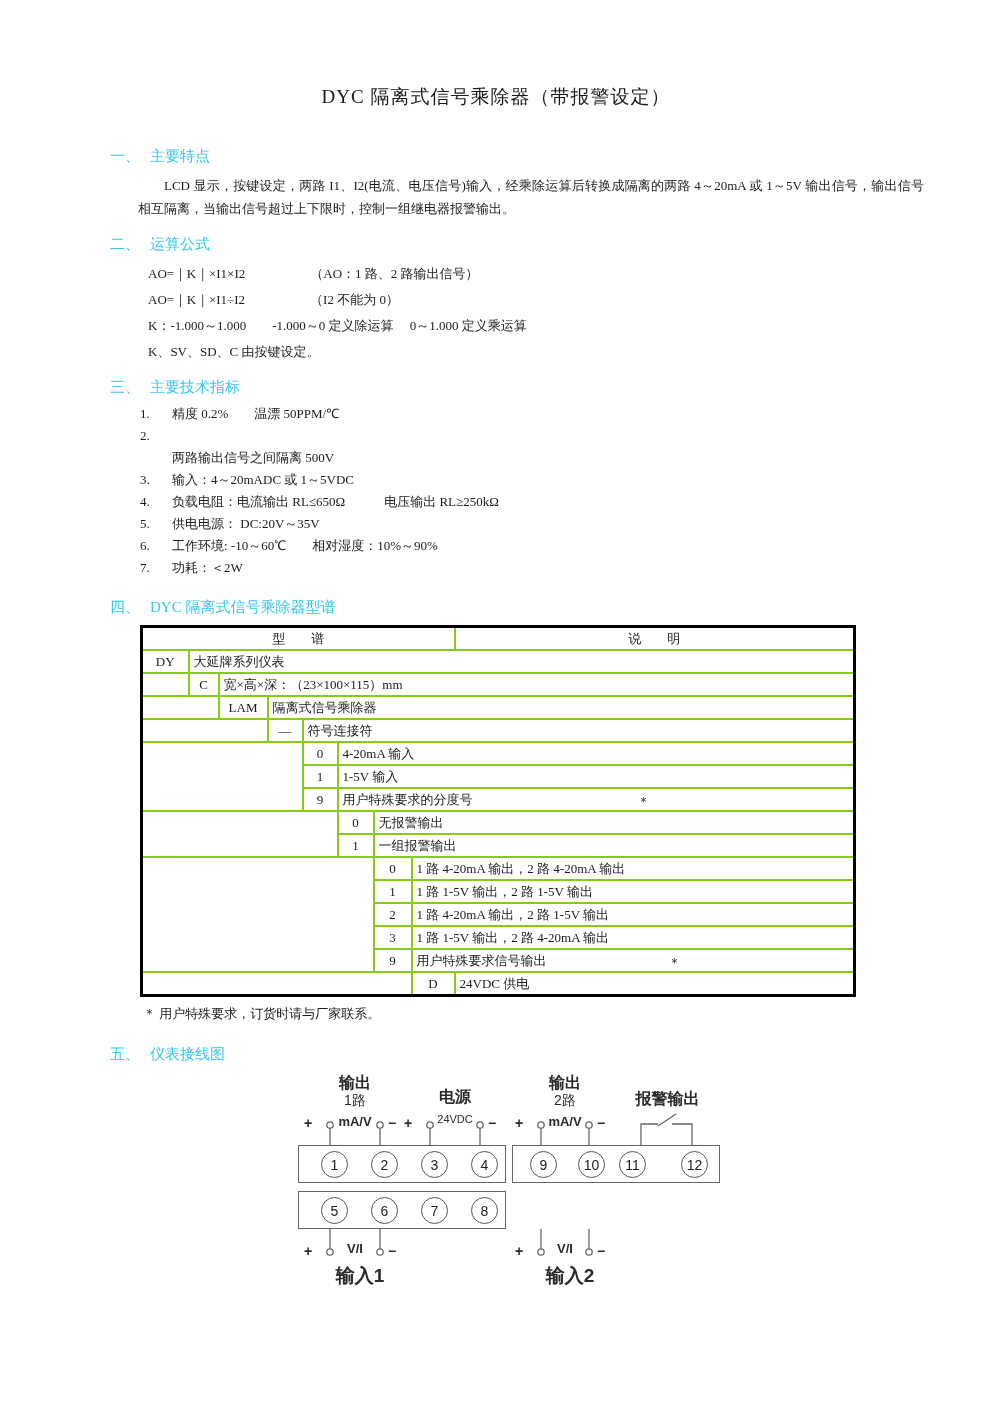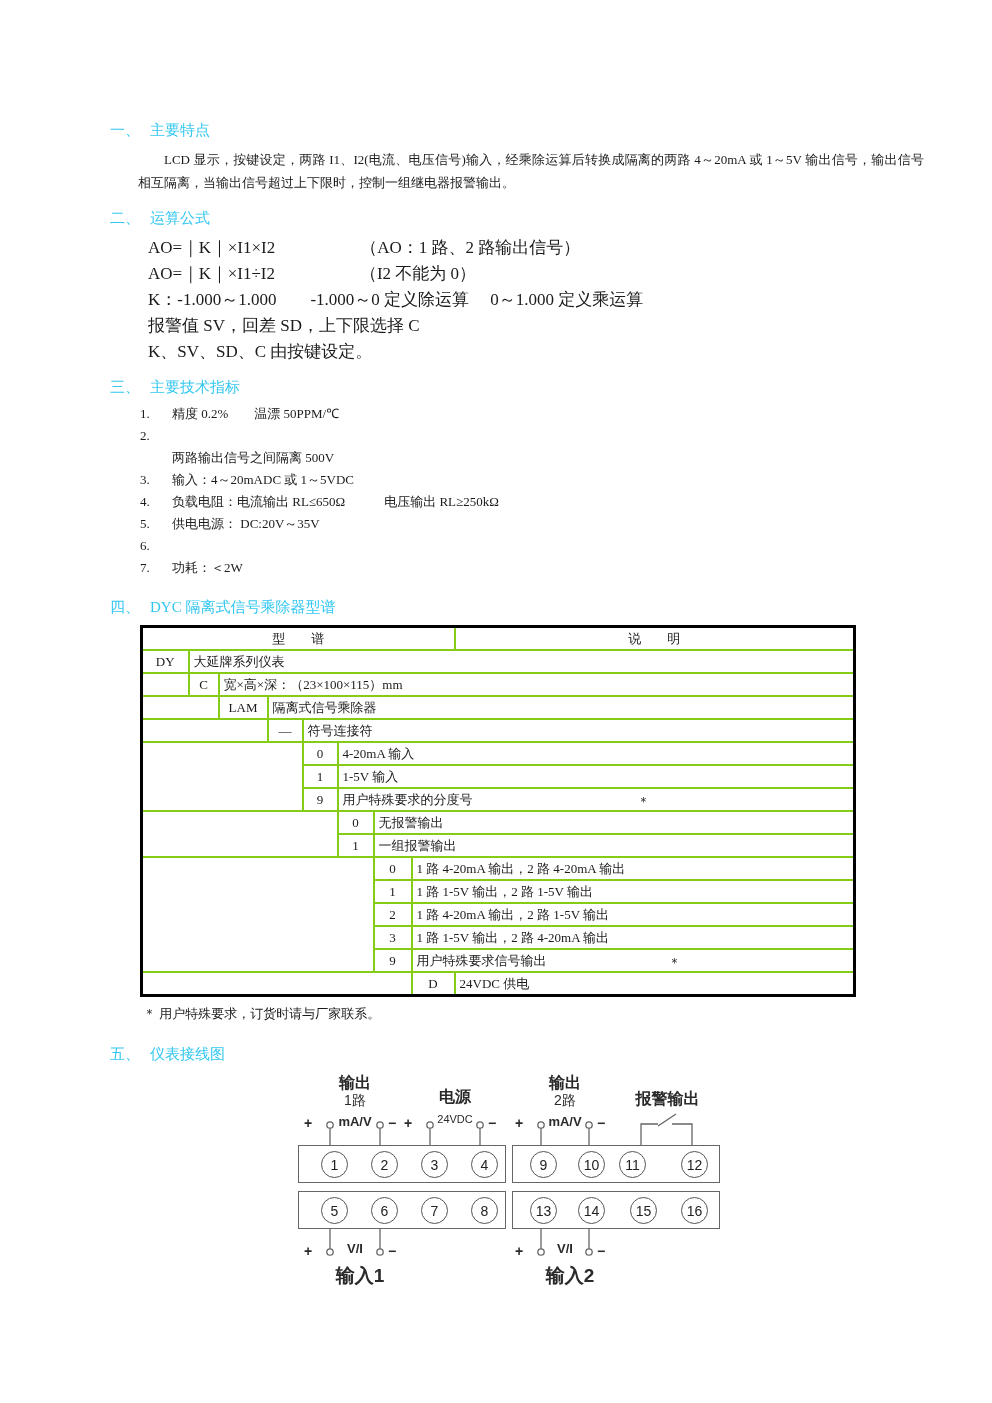--- a/index.html
+++ b/index.html
@@ -11,21 +11,21 @@
   .sec-heading{display:flex;margin-left:110px;color:#33c7f0;font-size:15px;line-height:21px;}
   .sec-heading .sec-num{width:40px;flex:0 0 40px;}
   .m-s1{margin-top:36px;}
   .m-s2{margin-top:14px;}
   .m-s3{margin-top:12px;}
   .m-s4{margin-top:18px;}
   .m-s5{margin-top:20px;}
 
   .feature-para{margin:7px 0 0 138px;width:786px;font-size:13px;line-height:23px;text-indent:26px;text-align:justify;}
 
-  .formula-block{margin:6px 0 0 148px;font-size:17px;}
+  .formula-block{margin:6px 0 0 148px;font-size:13px;}
   .formula-line{line-height:26px;white-space:pre-wrap;}
 
   .spec-list{margin:5px 0 0 140px;font-size:13px;}
   .spec-item{display:flex;line-height:22px;}
   .spec-item .spec-num{width:32px;flex:0 0 32px;}
   .spec-item .spec-text{white-space:pre-wrap;}
   .spec-cont{margin-left:32px;line-height:22px;white-space:pre-wrap;}
 
   table.model-table{border-collapse:collapse;table-layout:fixed;width:716px;margin:7px 0 0 140px;border:3px solid #000;}
   table.model-table td{border:2px solid #84cc16;height:21px;font-size:13px;padding:0 4px;overflow:hidden;}
@@ -43,36 +43,36 @@
   .tblock{position:absolute;border:1.5px solid #666;background:#fff;box-sizing:border-box;}
   .term{position:absolute;width:25px;height:25px;border:1.4px solid #555;border-radius:50%;background:#fff;
         display:flex;align-items:center;justify-content:center;font-size:14px;color:#222;top:5px;}
   .dsvg{position:absolute;left:0;top:0;width:436px;height:232px;}
 </style>
 </head>
 <body>
 
 <div class="page">
 
+  <div class="doc-title">DYC 隔离式信号乘除器（带报警设定）</div>
 
   <div class="sec-heading m-s1">
     <span class="sec-num">一、</span>
     <span>主要特点</span>
   </div>
   <p class="feature-para">LCD 显示，按键设定，两路 I1、I2(电流、电压信号)输入，经乘除运算后转换成隔离的两路 4～20mA 或 1～5V 输出信号，输出信号相互隔离，当输出信号超过上下限时，控制一组继电器报警输出。</p>
 
   <div class="sec-heading m-s2">
     <span class="sec-num">二、</span>
     <span>运算公式</span>
   </div>
   <div class="formula-block">
     <div class="formula-line">AO=｜K｜×I1×I2　　　　　（AO：1 路、2 路输出信号）</div>
     <div class="formula-line">AO=｜K｜×I1÷I2　　　　　（I2 不能为 0）</div>
     <div class="formula-line">K：-1.000～1.000　　-1.000～0 定义除运算　 0～1.000 定义乘运算</div>
-    <div class="formula-line">报警值 SV，回差 SD，上下限选择 C</div>
     <div class="formula-line">K、SV、SD、C 由按键设定。</div>
   </div>
 
   <div class="sec-heading m-s3">
     <span class="sec-num">三、</span>
     <span>主要技术指标</span>
   </div>
   <div class="spec-list">
     <div class="spec-item">
       <span class="spec-num">1.</span>
@@ -89,20 +89,21 @@
     <div class="spec-item">
       <span class="spec-num">4.</span>
       <span class="spec-text">负载电阻：电流输出 RL≤650Ω　　　电压输出 RL≥250kΩ</span>
     </div>
     <div class="spec-item">
       <span class="spec-num">5.</span>
       <span class="spec-text">供电电源： DC:20V～35V</span>
     </div>
     <div class="spec-item">
       <span class="spec-num">6.</span>
+      <span class="spec-text">工作环境: -10～60℃　　相对湿度：10%～90%</span>
     </div>
     <div class="spec-item">
       <span class="spec-num">7.</span>
       <span class="spec-text">功耗：＜2W</span>
     </div>
   </div>
 
   <div class="sec-heading m-s4">
     <span class="sec-num">四、</span>
     <span>DYC 隔离式信号乘除器型谱</span>
@@ -267,26 +268,20 @@
       <div class="term" style="left:72px;">6</div>
       <div class="term" style="left:122px;">7</div>
       <div class="term" style="left:172px;">8</div>
     </div>
     <div class="tblock" style="left:217px;top:72px;width:208px;height:38px;">
       <div class="term" style="left:17px;">9</div>
       <div class="term" style="left:65px;">10</div>
       <div class="term" style="left:106px;">11</div>
       <div class="term" style="left:168px;">12</div>
     </div>
-    <div class="tblock" style="left:217px;top:118px;width:208px;height:38px;">
-      <div class="term" style="left:17px;">13</div>
-      <div class="term" style="left:65px;">14</div>
-      <div class="term" style="left:117px;">15</div>
-      <div class="term" style="left:168px;">16</div>
-    </div>
 
     <div class="dlab b" style="left:6px;top:170px;width:14px;font-size:14px;">+</div>
     <div class="dlab b" style="left:40px;top:168px;width:40px;font-size:13px;">V/I</div>
     <div class="dlab b" style="left:90px;top:170px;width:14px;font-size:14px;">−</div>
     <div class="dlab b" style="left:25px;top:190px;width:80px;font-size:19px;">输入1</div>
 
     <div class="dlab b" style="left:217px;top:170px;width:14px;font-size:14px;">+</div>
     <div class="dlab b" style="left:250px;top:168px;width:40px;font-size:13px;">V/I</div>
     <div class="dlab b" style="left:299px;top:170px;width:14px;font-size:14px;">−</div>
     <div class="dlab b" style="left:235px;top:190px;width:80px;font-size:19px;">输入2</div>

